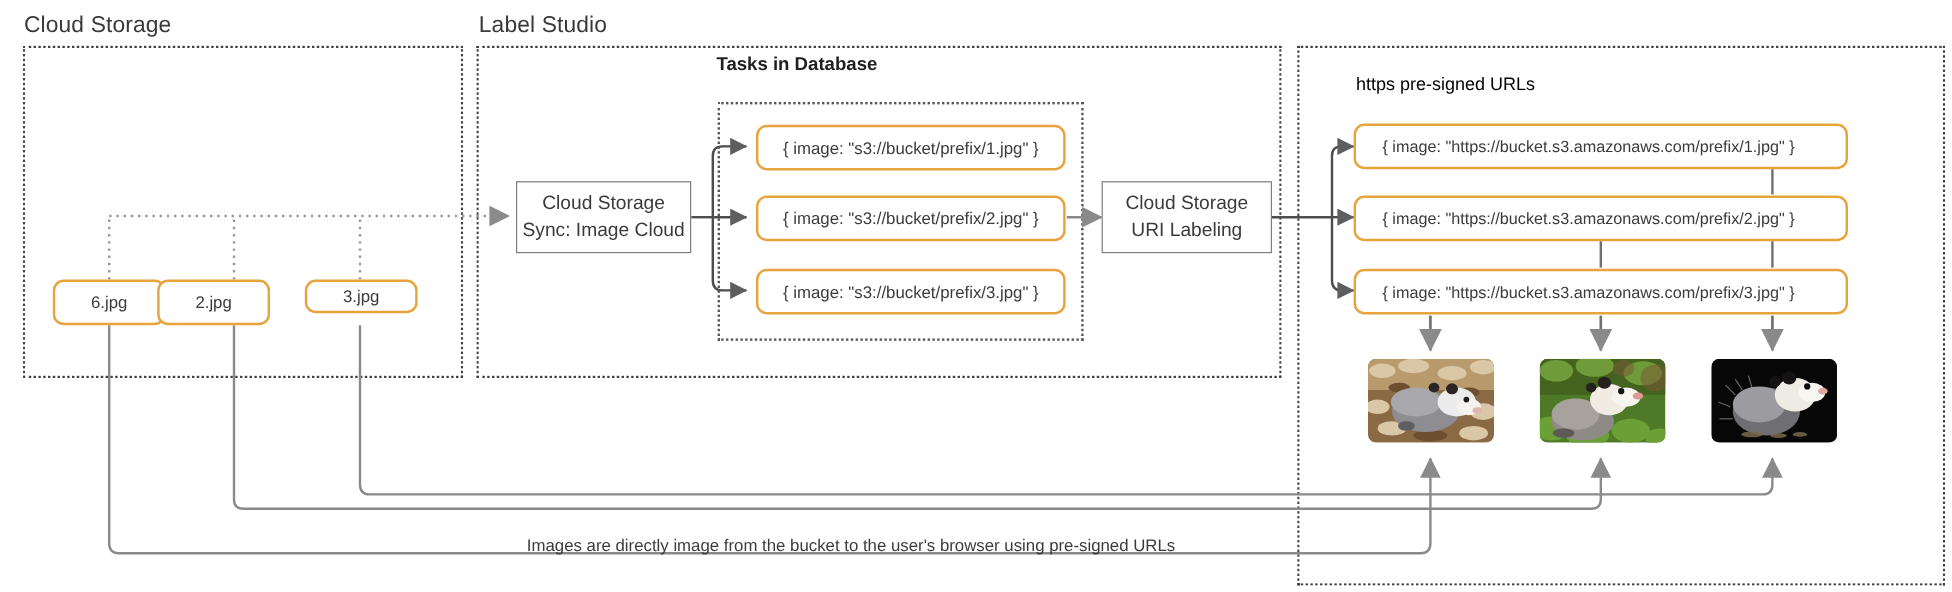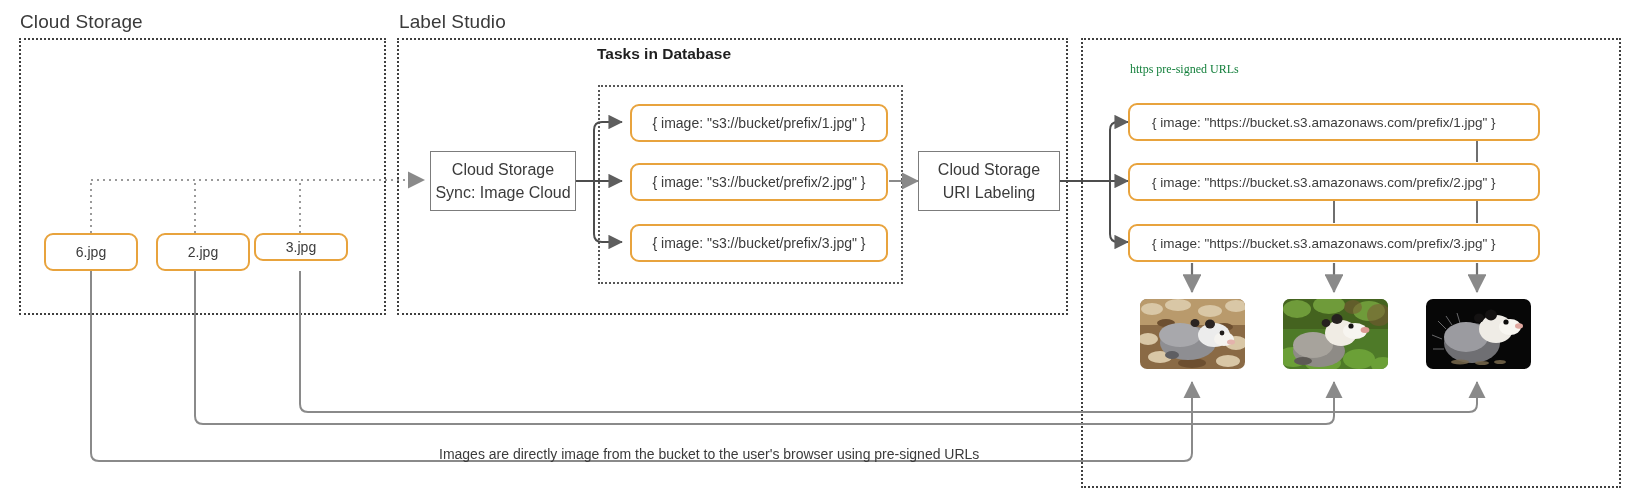--- a/index.html
+++ b/index.html
@@ -5,21 +5,21 @@
   html,body{margin:0;padding:0;background:#ffffff;}
   body{width:1627px;height:493px;position:relative;
        font-family:"Liberation Sans","DejaVu Sans",sans-serif;color:#333333;overflow:hidden;}
   .stage{position:absolute;inset:0;}
   svg.layer{position:absolute;left:0;top:0;width:1627px;height:493px;pointer-events:none;}
 
   .grp-title{position:absolute;font-size:19px;color:#3a3a3a;white-space:nowrap;letter-spacing:.1px;}
   .grp-box{position:absolute;border:2px dotted #3f3f3f;border-radius:1px;box-sizing:border-box;}
 
   .sub-title{position:absolute;font-size:15.5px;font-weight:bold;color:#1f1f1f;white-space:nowrap;}
-  .sub-title.plain{font-weight:normal;font-size:12px;color:#15803d;font-family:Liberation Serif, serif;}
+  .sub-title.plain{font-weight:normal;font-size:15px;color:#000000;}
   .sub-box{position:absolute;border:2px dotted #575757;box-sizing:border-box;}
 
   .obox{position:absolute;box-sizing:border-box;border:2px solid #E8A33D;border-radius:9px;
         background:#ffffff;display:flex;align-items:center;justify-content:center;
         font-size:14px;color:#3b3b3b;white-space:nowrap;}
   .obox.url{justify-content:flex-start;padding-left:22px;font-size:13.5px;}
 
   .gbox{position:absolute;box-sizing:border-box;border:1.6px solid #7c7c7c;background:#ffffff;
         display:flex;flex-direction:column;align-items:center;justify-content:center;
         font-size:16px;color:#3b3b3b;line-height:1.45;white-space:nowrap;}
@@ -78,21 +78,21 @@
     <path d="M 1192 263 L 1192 292" stroke="#6f6f6f" stroke-width="2.2" fill="none" marker-end="url(#ahl)"></path>
     <path d="M 1334 263 L 1334 292" stroke="#6f6f6f" stroke-width="2.2" fill="none" marker-end="url(#ahl)"></path>
     <path d="M 1477 263 L 1477 292" stroke="#6f6f6f" stroke-width="2.2" fill="none" marker-end="url(#ahl)"></path>
 
     <path d="M 91 271 L 91 453 Q 91 461 99 461 L 1184 461 Q 1192 461 1192 453 L 1192 382" stroke="#8a8a8a" stroke-width="2" fill="none" marker-end="url(#ahl)"></path>
     <path d="M 195 271 L 195 416 Q 195 424 203 424 L 1326 424 Q 1334 424 1334 416 L 1334 382" stroke="#8a8a8a" stroke-width="2" fill="none" marker-end="url(#ahl)"></path>
     <path d="M 300 271 L 300 404 Q 300 412 308 412 L 1469 412 Q 1477 412 1477 404 L 1477 382" stroke="#8a8a8a" stroke-width="2" fill="none" marker-end="url(#ahl)"></path>
   </svg>
 
   <div class="obox" style="left:44px;top:233px;width:94px;height:38px;">6.jpg</div>
-  <div class="obox" style="left:156px;top:233px;width:94px;height:38px;">2.jpg</div>
+  <div class="obox" style="left:131px;top:233px;width:94px;height:38px;">2.jpg</div>
   <div class="obox" style="left:254px;top:233px;width:94px;height:28px;">3.jpg</div>
 
   <div class="gbox" style="left:430px;top:151px;width:146px;height:60px;">
     <span>Cloud Storage</span>
     <span>Sync: Image Cloud</span>
   </div>
 
   <div class="obox" style="left:630px;top:104px;width:258px;height:38px;">{ image: "s3://bucket/prefix/1.jpg" }</div>
   <div class="obox" style="left:630px;top:163px;width:258px;height:38px;">{ image: "s3://bucket/prefix/2.jpg" }</div>
   <div class="obox" style="left:630px;top:224px;width:258px;height:38px;">{ image: "s3://bucket/prefix/3.jpg" }</div>

